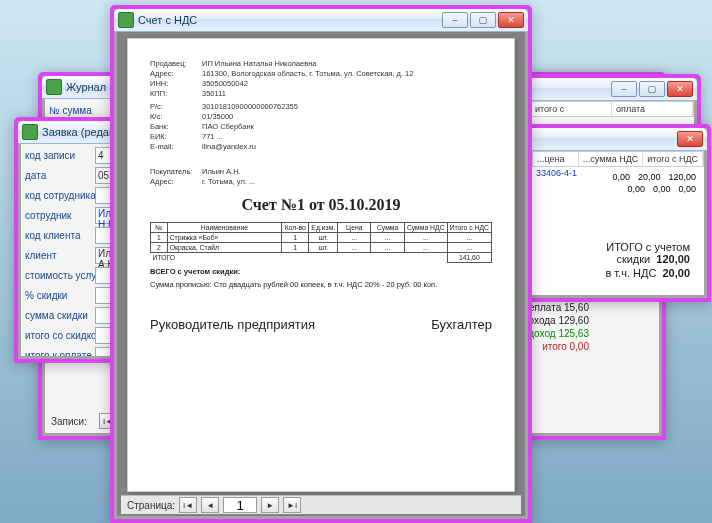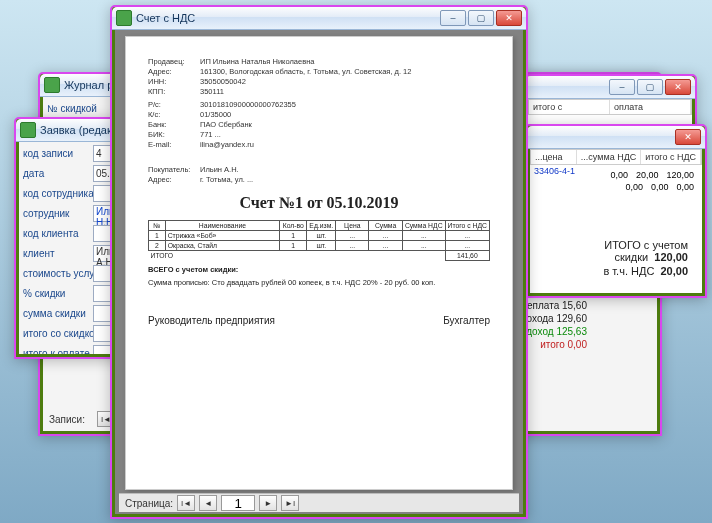--- a/index.html
+++ b/index.html
@@ -1,16 +1,16 @@
 <!DOCTYPE html>
 <html><head>
 <meta charset="utf-8">
 <style>
   html,body{margin:0;padding:0;width:712px;height:523px;overflow:hidden;font-family:"Segoe UI",Tahoma,sans-serif;font-size:10px;background:linear-gradient(180deg,#cde6f2 0%,#7fa9c5 100%)}
-  .win{position:absolute;background:#4d7c0f;border:2px solid #d946ef;border-radius:5px 5px 0 0;box-shadow:0 2px 14px rgba(0,0,0,.25)}
+  .win{position:absolute;background:#a3a3a3;border:4px solid #d946ef;border-radius:5px 5px 0 0;box-shadow:0 2px 14px rgba(0,0,0,.25)}
   .titlebar{height:22px;background:linear-gradient(180deg,#fdfdfe 0%,#e3ecf7 45%,#cfe0f4 46%,#e8f1fb 100%);border-bottom:1px solid #9ab6d6;display:flex;align-items:center;padding:0 4px;border-radius:5px 5px 0 0}
   .titlebar .ico{width:14px;height:14px;background:#4aa34a;border:1px solid #2d7a2d;margin-right:4px;border-radius:2px}
   .titlebar .ttl{flex:1;color:#14355a;font-size:11px;white-space:nowrap;overflow:hidden}
   .winbtns{display:flex;gap:2px}
   .winbtn{width:24px;height:14px;border:1px solid #7f98b8;border-radius:2px;background:linear-gradient(180deg,#f3f7fc,#d6e4f3);display:flex;align-items:center;justify-content:center;font-size:9px;color:#2b4a6b}
   .winbtn.close{background:linear-gradient(180deg,#f49a93,#d9493a);border-color:#a82f22;color:#fff}
   .body{position:absolute;inset:23px 3px 3px 3px;background:#f4f4f4;overflow:hidden}
   
   .formrow{display:flex;align-items:center;height:18px;margin:2px 4px}
   .formrow label{color:#1a478c;font-size:10px;width:70px;white-space:nowrap;overflow:hidden}
@@ -33,39 +33,39 @@
   
   .page{position:absolute;inset:6px 10px 24px 10px;background:#fff;border:1px solid #ccc;box-shadow:2px 2px 5px rgba(0,0,0,.2);padding:20px 22px;font-size:7.5px;color:#222;overflow:hidden}
   .info{display:grid;grid-template-columns:52px 1fr;row-gap:1px;margin-bottom:4px}
   .info .k{color:#333}
   .info .v{color:#333}
   h2.doc{font-family:"Times New Roman",serif;font-size:16px;font-weight:bold;text-align:center;margin:10px 0 8px}
   table.items{width:100%;border-collapse:collapse;font-size:6.8px}
   table.items th,table.items td{border:1px solid #555;padding:1px 2px;text-align:center;white-space:nowrap;overflow:hidden}
   table.items th{background:#fff;font-weight:normal}
   .sumline{margin-top:4px;font-size:7.5px}
-  .sign{display:flex;justify-content:space-between;margin-top:28px;font-size:10px}
+  .sign{display:flex;justify-content:space-between;margin-top:28px;font-size:13px}
   .pgfoot{position:absolute;left:4px;right:4px;bottom:2px;height:18px;background:#e7e7e7;border-top:1px solid #bbb;display:flex;align-items:center;gap:4px;padding:0 6px;font-size:10px;color:#333}
 </style>
 </head>
 <body>
 
 <div class="win" style="left:38px;top:72px;width:620px;height:360px">
   <div class="titlebar">
     <span class="ico"></span>
     <span class="ttl">Журнал работы с...</span>
     <div class="winbtns">
       <div class="winbtn">–</div>
       <div class="winbtn">▢</div>
       <div class="winbtn close">✕</div>
     </div>
   </div>
   <div class="body">
     <div class="formrow">
-        <label>№ скидкой</label>
+        <label>№ сумма</label>
       </div>
     <div class="bglist">
       <div class="b">... скидка 12.00</div>
       <div class="r">в т.ч. скидка 108,00</div>
       <div class="b">переплата 15,60</div>
       <div class="b">% дохода 129,60</div>
       <div class="g">доход 125,63</div>
       <div class="r">итого 0,00</div>
     </div>
     <div class="navfoot">

